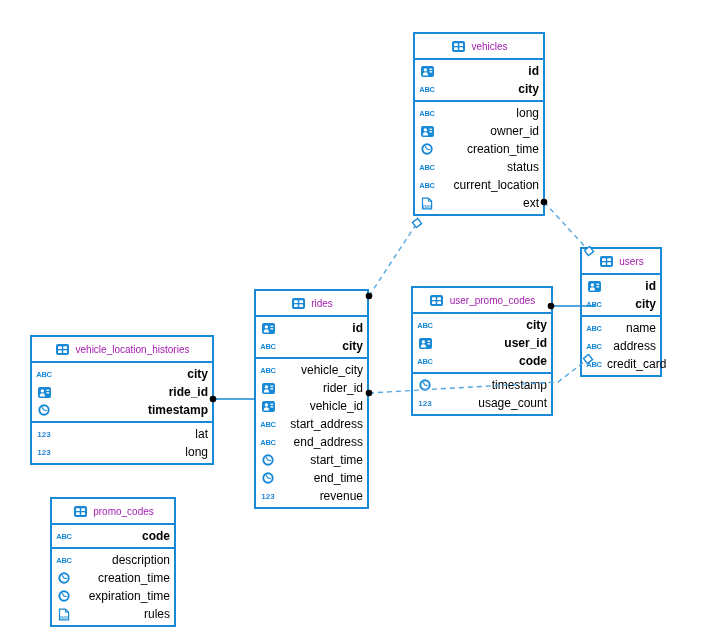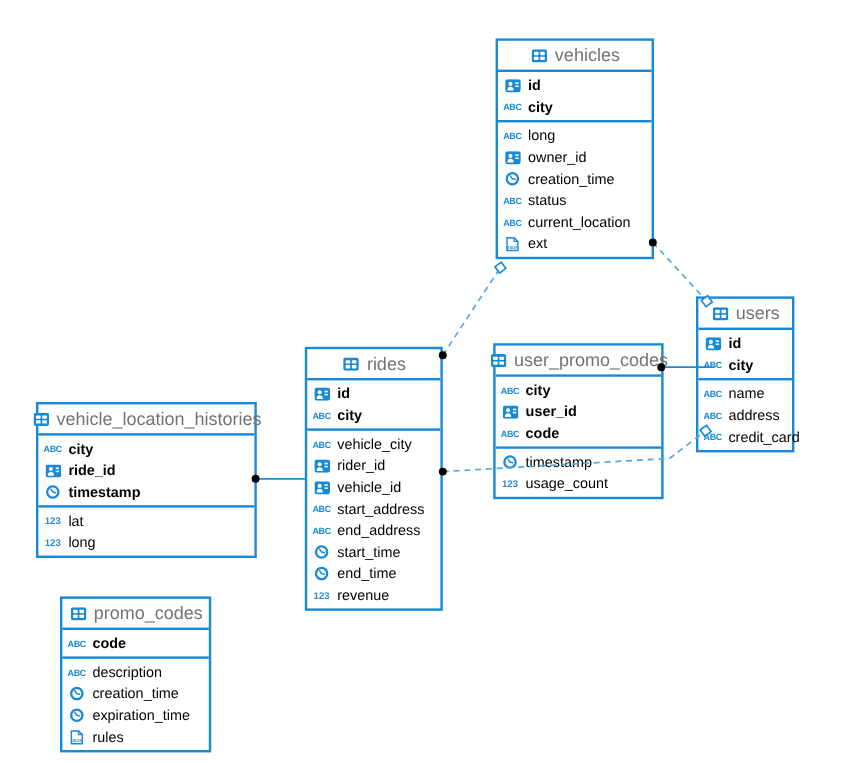--- a/index.html
+++ b/index.html
@@ -7,24 +7,24 @@
     position:relative;width:705px;height:636px;background:#ffffff;overflow:hidden;
     font-family:"Liberation Sans",sans-serif;color:#000;
   }
   .tbl{
     position:absolute;background:#fff;border:2px solid #1789d6;box-sizing:border-box;
   }
   .tbl-header{
     height:24px;border-bottom:2px solid #1789d6;display:flex;align-items:center;
     justify-content:center;gap:5px;padding:0 4px;white-space:nowrap;
   }
-  .tbl-title{font-size:15px;color:#737373;}
+  .tbl-title{font-size:10px;color:#a21caf;}
   .sec{padding:2px 0;}
   .sec.keys{border-bottom:2px solid #1789d6;}
-  .row{height:18px;display:flex;align-items:center;gap:5px;padding:0 4px;white-space:nowrap;}
+  .row{height:18px;display:flex;align-items:center;gap:5px;padding:0 4px;white-space:nowrap;justify-content:space-between;}
   .row .lbl{font-size:12px;color:#000;}
   .sec.keys .row .lbl{font-weight:700;}
   .icn{width:16px;flex:none;display:inline-flex;justify-content:center;align-items:center;}
   .abc-txt{font-size:7.5px;font-weight:800;letter-spacing:-0.3px;color:#1789d6;}
   .num-txt{font-size:8px;font-weight:700;color:#2b87d8;}
   #conn-layer{position:absolute;left:0;top:0;pointer-events:none;}
 </style>
 </head>
 <body>
 

